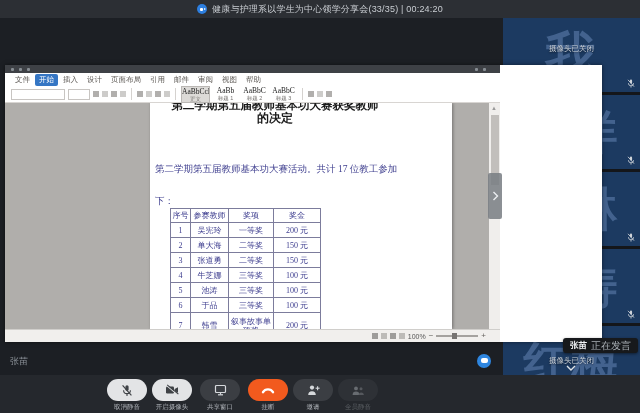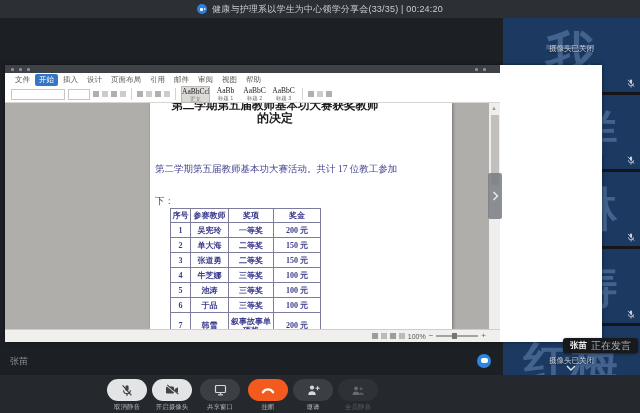--- a/index.html
+++ b/index.html
@@ -42,21 +42,21 @@
   .gal-label{font-size:5.5px;color:#767370;line-height:6px;}
   
   #canvas{left:0;top:38px;width:484px;height:226px;background:#b0aeab;overflow:hidden;}
   #page{left:145px;top:0;width:302px;height:226px;background:#fff;box-shadow:1px 0 3px rgba(0,0,0,.35);}
   .doc-serif{font-family:"Liberation Serif",serif;}
   #doc-title-clip{left:0;top:-5px;width:250px;text-align:center;font-size:11.5px;font-weight:bold;color:#1a1a1a;white-space:nowrap;}
   #doc-title{left:0;top:7px;width:250px;text-align:center;font-size:12px;font-weight:bold;color:#1a1a1a;}
   #doc-salutation{left:5px;top:27px;font-size:9px;color:#3c3c85;}
   .doc-line{left:5px;width:292px;font-size:9.5px;color:#3f3f8f;white-space:nowrap;}
   
-  #doc-table{left:20px;top:105px;border-collapse:collapse;font-weight:bold;}
+  #doc-table{left:20px;top:105px;border-collapse:collapse;}
   #doc-table td{border:1px solid #7c7c9c;font-size:8px;color:#3c3c8e;text-align:center;
     padding:0 1px;font-family:"Liberation Serif",serif;line-height:9px;}
   .th-row td{height:13px;}
   .tr-n td{height:14px;}
   .tr-big td{height:25px;}
   
   #statusbar{left:0;top:264px;width:495px;height:13px;background:#f1efed;border-top:1px solid #d0cecb;
     display:flex;align-items:center;justify-content:flex-end;gap:3px;padding-right:14px;box-sizing:border-box;}
   .sq{width:6px;height:6px;background:#8a8784;opacity:.8;}
   #zoom-label{font-size:7px;color:#555;}

